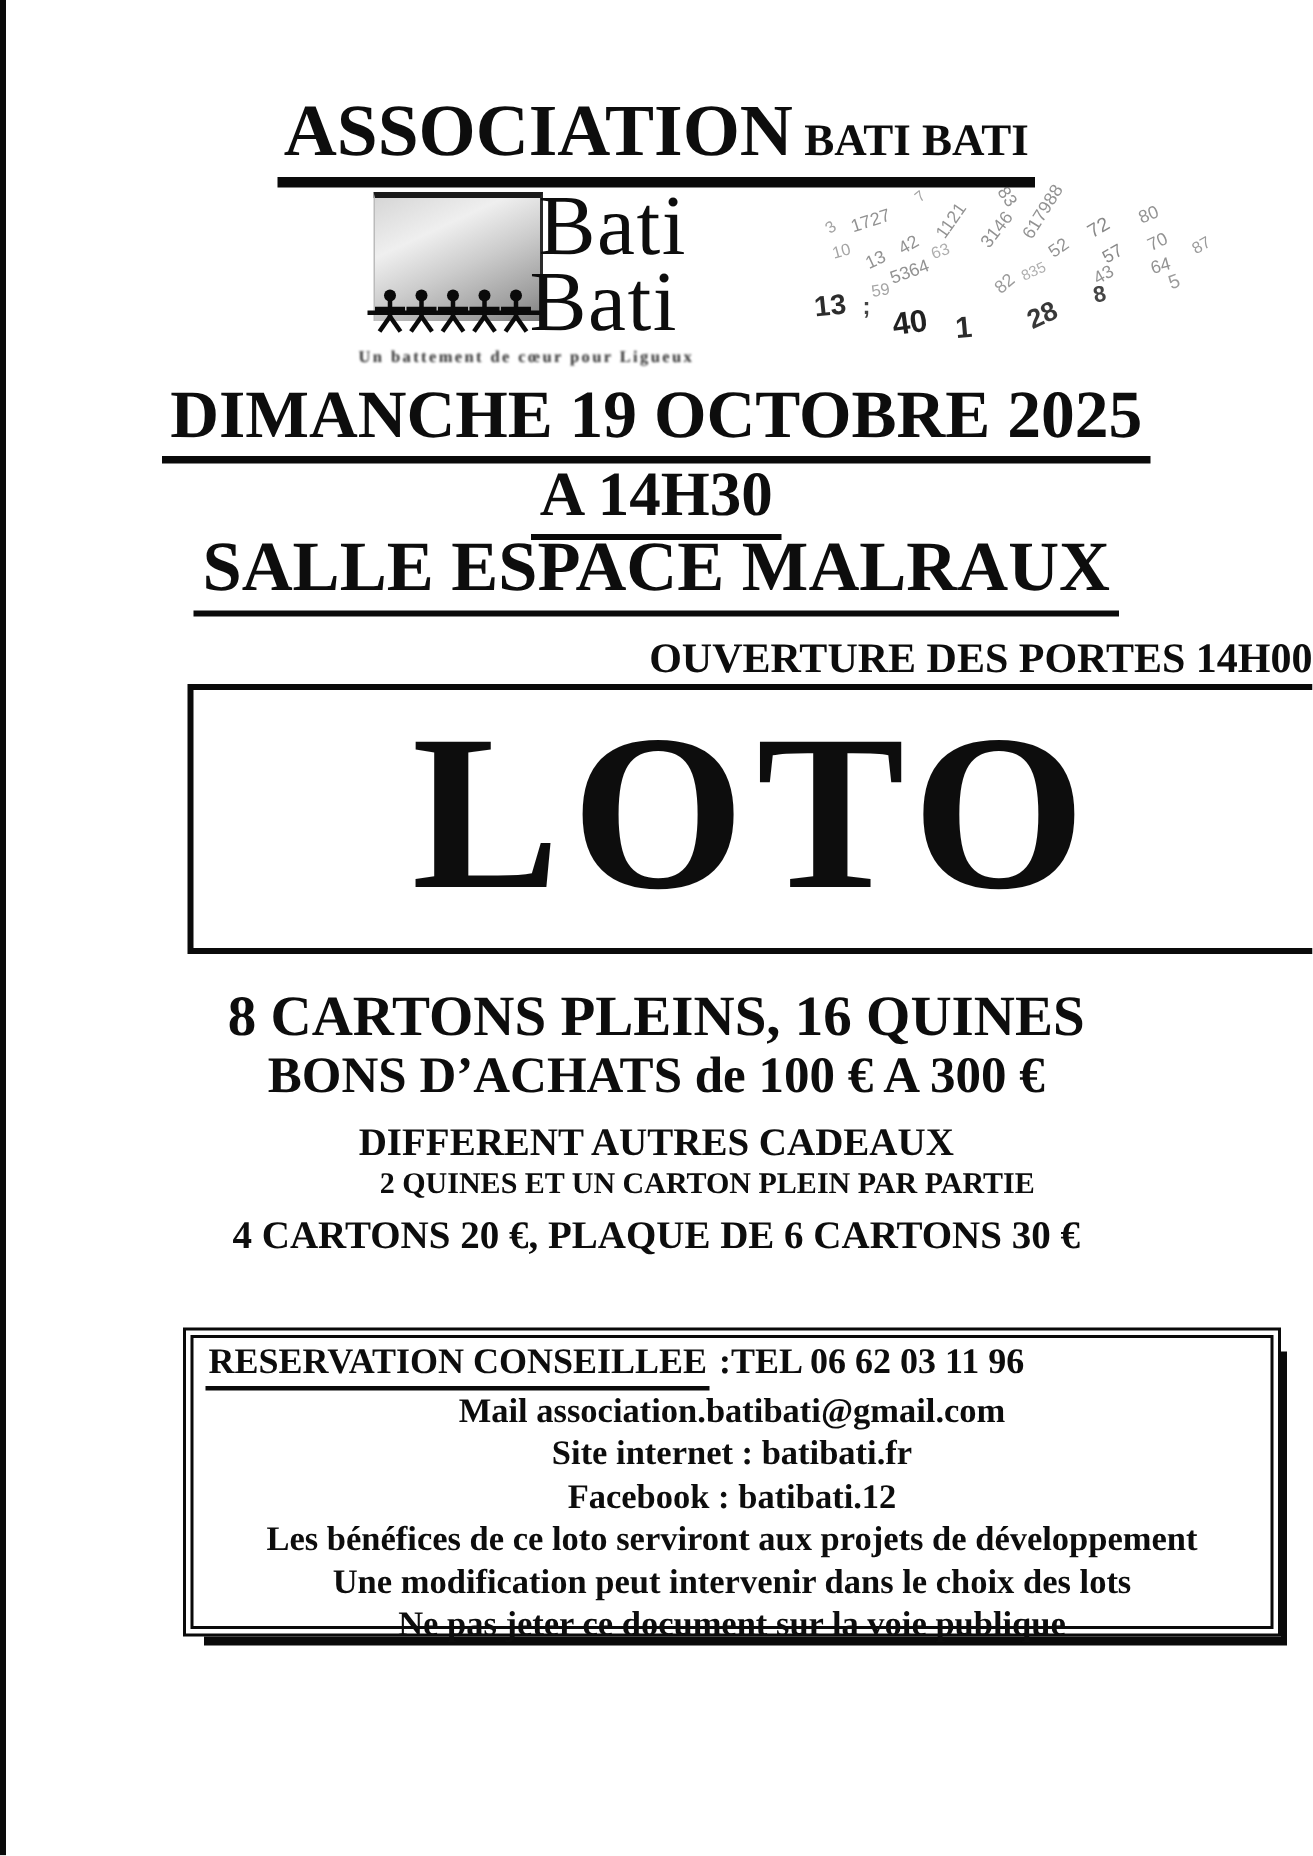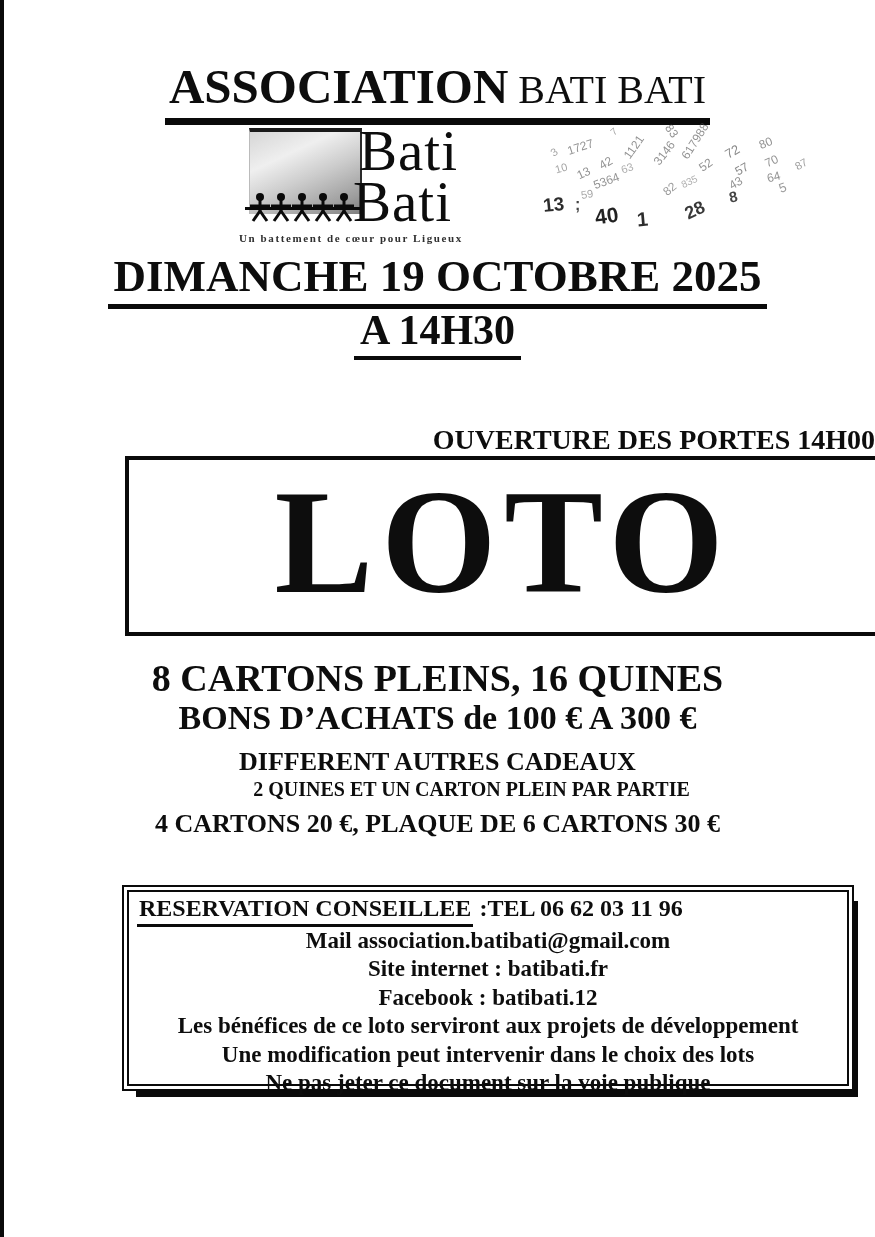--- a/index.html
+++ b/index.html
@@ -14,21 +14,21 @@
   }
   .row{position:absolute;left:0;width:100%;text-align:center;white-space:nowrap;}
 
   
   .edge-left{position:absolute;left:0;top:0;width:4px;height:1237px;background:#0a0a0a;}
 
   
   .title-row{top:58px;}
   .title-underline{display:inline-block;border-bottom:7px solid #0a0a0a;padding:0 4px 3px 4px;}
   .title-part1{font-size:49px;font-weight:bold;letter-spacing:0px;}
-  .title-part2{font-size:40px;font-weight:normal;}
+  .title-part2{font-size:30px;font-weight:bold;}
 
   
   .logo-group{position:absolute;left:213px;top:123px;width:250px;height:130px;margin-left:28px;}
   .logo-box{
     position:absolute;left:8px;top:5px;width:110px;height:82px;
     background:linear-gradient(155deg,#d6d6d6 0%,#efefef 30%,#cccccc 55%,#9d9d9d 85%,#7f7f7f 100%);
     border-top:4px solid #1a1a1a;border-right:2px solid #2a2a2a;border-left:1px solid #bbb;
     filter:blur(0.3px);
   }
   .figures-line{position:absolute;left:4px;top:84px;width:116px;height:3px;background:#0a0a0a;}
@@ -169,20 +169,21 @@
       <span class="scat b" style="left: 60px; top: 76px; font-size: 16px; transform: rotate(0deg); opacity: 0.8;">;</span>
       <span class="scat b" style="left: 80px; top: 84px; font-size: 21px; transform: rotate(-8deg); opacity: 0.95;">40</span>
       <span class="scat b" style="left: 122px; top: 88px; font-size: 20px; transform: rotate(-5deg); opacity: 0.9;">1</span>
       <span class="scat b" style="left: 170px; top: 80px; font-size: 18px; transform: rotate(-25deg); opacity: 0.85;">28</span>
       <span class="scat b" style="left: 214px; top: 68px; font-size: 15px; transform: rotate(-12deg); opacity: 0.8;">8</span>
       <span class="scat" style="left: 264px; top: 60px; font-size: 13px; transform: rotate(-20deg); opacity: 0.55;">5</span>
     </div>
 
   <div class="row date-row"><span class="u5">DIMANCHE 19 OCTOBRE 2025</span></div>
   <div class="row time-row"><span class="u4">A 14H30</span></div>
+  <div class="row venue-row"><span class="u4">SALLE ESPACE MALRAUX</span></div>
   <div class="row doors-row"><span>OUVERTURE DES PORTES 14H00</span></div>
 
   <div class="loto-box">
     <span class="loto-word">LOTO</span>
   </div>
 
   <div class="row pz0"><span>8 CARTONS PLEINS, 16 QUINES</span></div>
   <div class="row pz1"><span>BONS D’ACHATS de 100 € A 300 €</span></div>
   <div class="row pz2"><span>DIFFERENT AUTRES CADEAUX</span></div>
   <div class="row pz3"><span>2 QUINES ET UN CARTON PLEIN PAR PARTIE</span></div>

